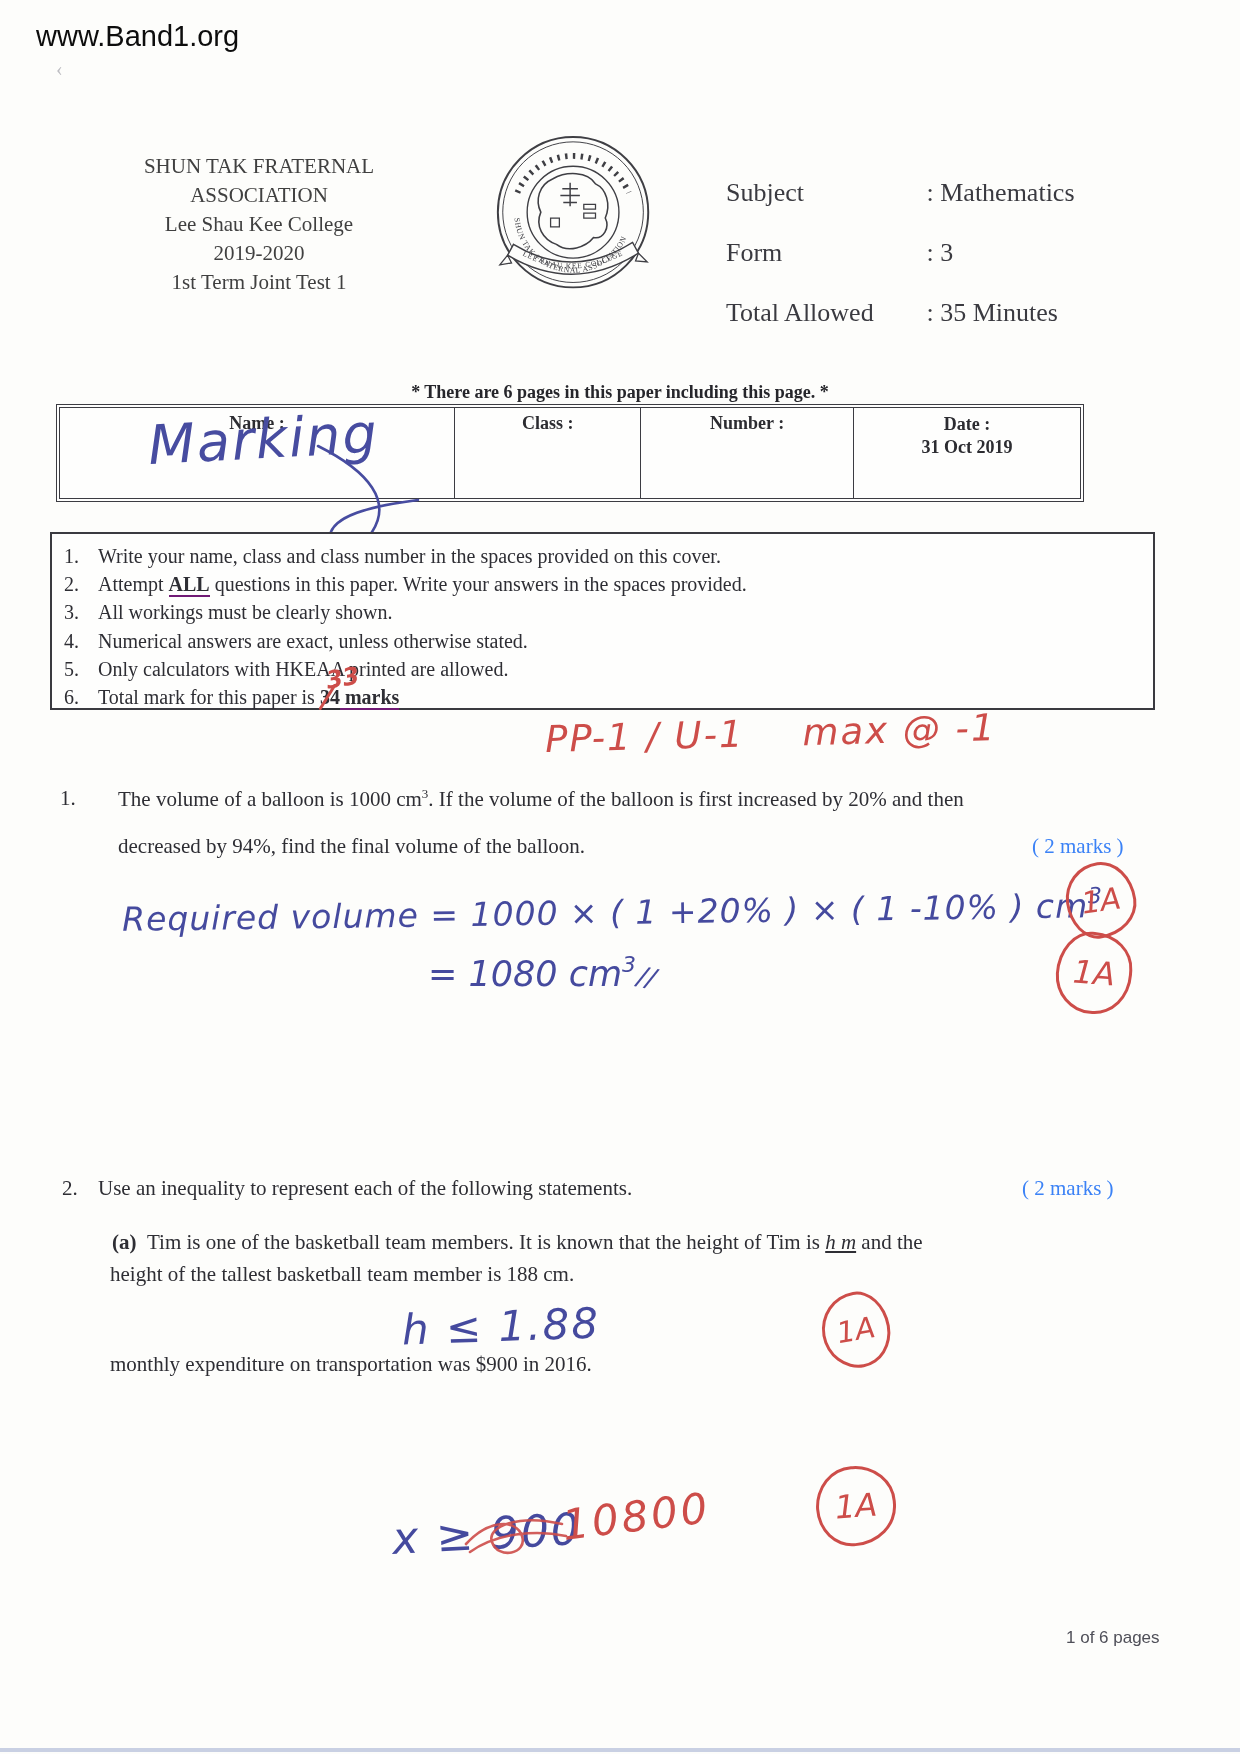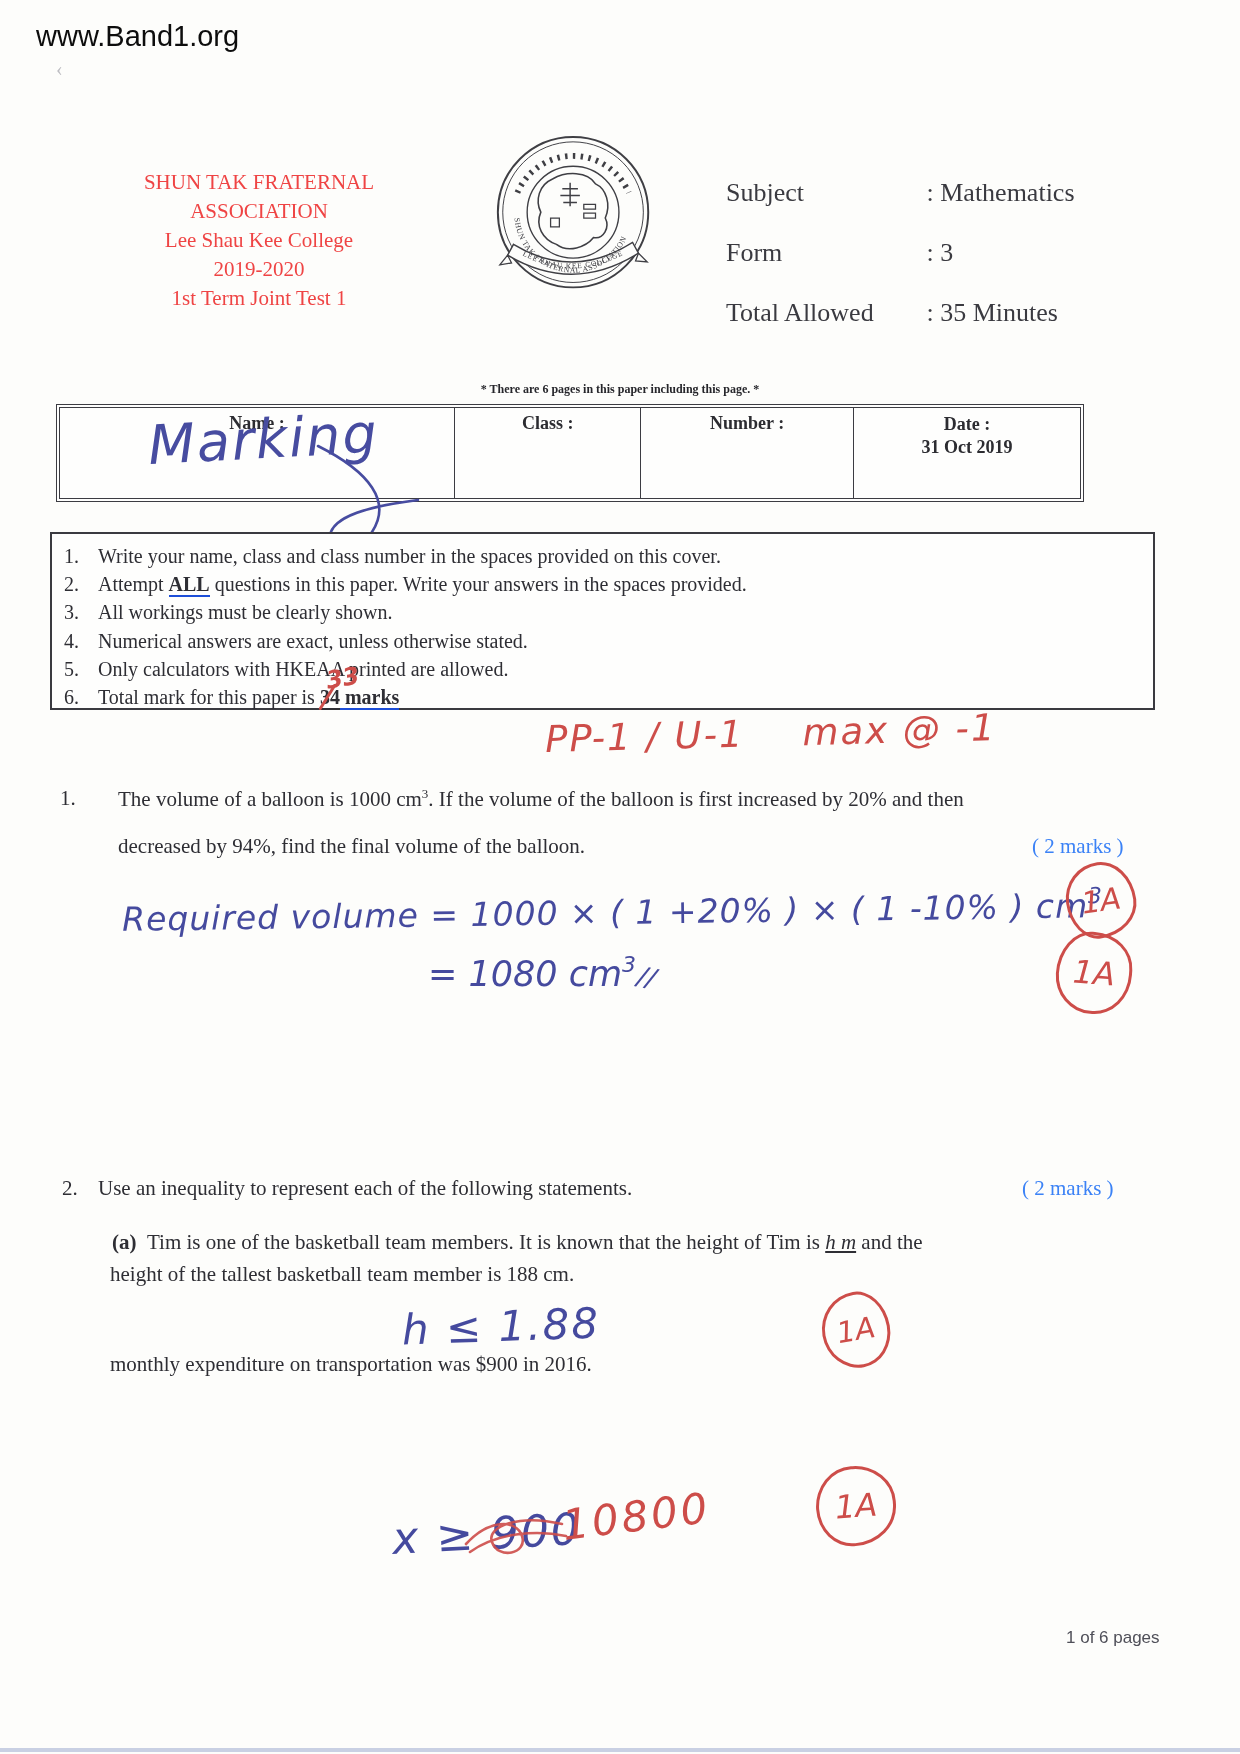--- a/index.html
+++ b/index.html
@@ -6,44 +6,44 @@
   .sheet {
     position:relative; width:1240px; height:1754px; margin:0 auto;
     background:#fdfdfb; overflow:hidden;
     font-family:"Liberation Serif", serif; color:#34343a;
   }
   .abs { position:absolute; }
 
   .watermark { left:36px; top:20px; font-family:"Liberation Sans", sans-serif; font-size:29px; color:#0d0d0d; }
   .artifact { left:56px; top:58px; font-size:20px; color:#bdbdc2; }
 
-  .school { left:125px; top:152px; width:268px; text-align:center; font-size:21px; line-height:29px; color:#ef4444;margin-top:16px; }
+  .school { left:125px; top:152px; width:268px; text-align:center; font-size:21px; line-height:29px; color:#404040; }
 
   .seal { left:492px; top:126px; width:166px; height:186px; }
   .seal svg { width:100%; height:100%; }
 
   .info-rows { left:726px; top:178px; font-size:26px; color:#3a3a40; }
   .info-row { height:60px; }
   .info-label { display:inline-block; width:194px; }
   .info-value { display:inline-block; }
 
-  .notice { left:0; top:382px; width:1240px; text-align:center; font-weight:bold; font-size:12px; color:#26262b; }
+  .notice { left:0; top:382px; width:1240px; text-align:center; font-weight:bold; font-size:18px; color:#26262b; }
 
   .info-table { left:56px; top:404px; width:1028px; height:98px; border:4px double #3c3c42; display:flex; box-sizing:border-box; background:#fefefd; }
   .cell { border-right:1.5px solid #3c3c42; box-sizing:border-box; text-align:center; padding-top:5px; font-weight:bold; font-size:18px; color:#2c2c31; }
   .cell:last-child { border-right:none; }
   .c-name { width:398px; } .c-class { width:188px; } .c-number { width:214px; } .c-date { width:228px; line-height:23px; }
 
   .written-name { left:148px; top:408px; font-family:"DejaVu Sans", sans-serif; font-style:italic; font-size:54px; letter-spacing:2px; color:#474ca0; transform:rotate(-3deg); }
   .flourish { left:300px; top:444px; }
 
   .instructions { left:50px; top:532px; width:1105px; height:178px; border:2px solid #3a3a40; box-sizing:border-box; padding-top:8px; font-size:20px; color:#2e2e34; background:#fefefd; }
   .inst-row { display:flex; line-height:28.2px; }
   .inst-num { width:46px; padding-left:12px; box-sizing:border-box; }
-  .emph { font-weight:bold; border-bottom:2px solid #1d4ed8;margin-top:48px; }
+  .emph { font-weight:bold; border-bottom:2px solid #701a75;margin-top:48px; }
   .emph-num { position:relative; font-weight:bold; border-bottom:2px solid #2e2e34; }
   .correction { position:absolute; left:6px; top:-22px; font-family:"DejaVu Sans", sans-serif; font-style:italic; font-size:24px; color:#cd4d49; transform:rotate(-10deg); }
   .strike { position:absolute; left:6px; top:-4px; width:3px; height:30px; background:#cd4d49; transform:rotate(32deg); border-radius:2px; }
 
   .hand-blue { font-family:"DejaVu Sans", sans-serif; font-style:italic; color:#454a9e; }
   .hand-red  { font-family:"DejaVu Sans", sans-serif; font-style:italic; color:#cd4d49; }
 
   .red-note { left:545px; top:712px; font-size:37px; letter-spacing:2px; transform:rotate(-1.5deg); }
   .red-note .gap { display:inline-block; width:58px; }
 

